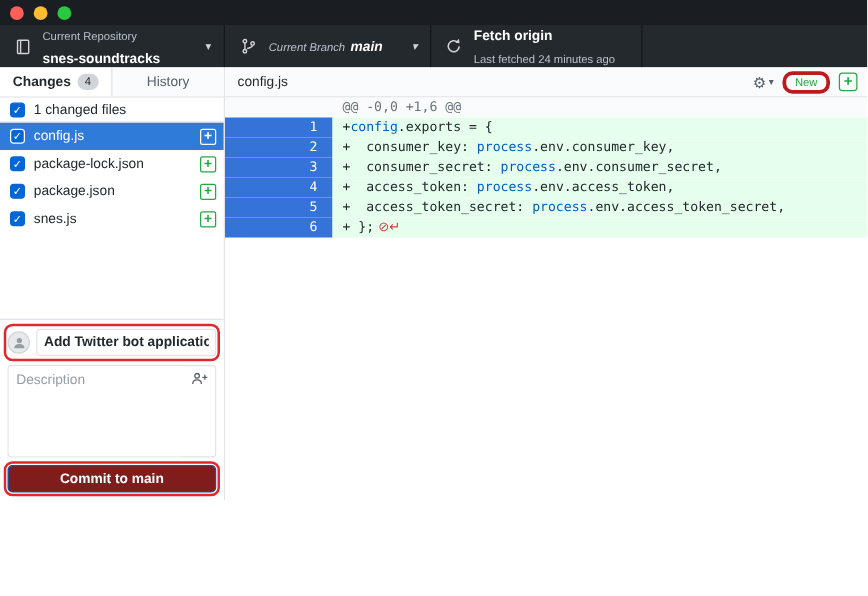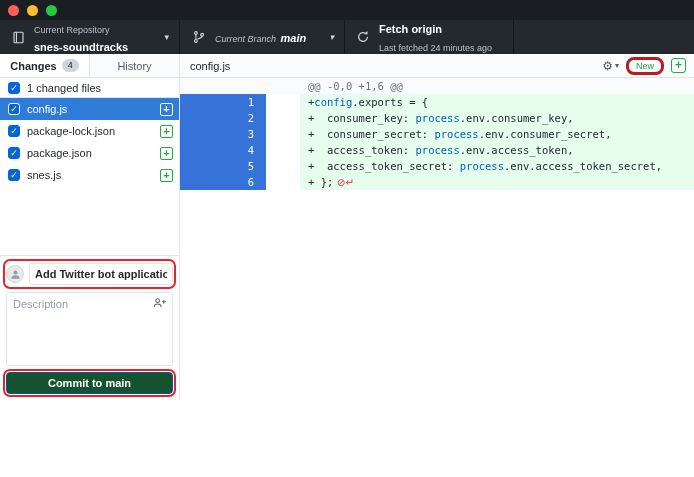--- a/index.html
+++ b/index.html
@@ -54,41 +54,41 @@
   .ann-wrap { position:relative; }
   .annotation-ring { position:absolute; inset:-3px; border:2px solid #e1262d; border-radius:7px; pointer-events:none; z-index:3; }
   .summary-row { display:flex; align-items:center; gap:5px; height:24px; }
   .avatar { width:18px; height:18px; border-radius:50%; background:#e7eaed; border:1px solid #d1d5da; flex:0 0 auto; display:flex; align-items:center; justify-content:center; color:#959da5; font-size:10px; }
   .summary-input { flex:1; min-width:0; height:22px; border:1px solid #e1e4e8; border-radius:3px; font-family:"Liberation Sans",sans-serif; font-size:11px; font-weight:700; color:#24292e; padding:0 5px; outline:none; background:#fff; }
   .desc-box { margin-top:6px; border:1px solid #e1e4e8; border-radius:3px; height:74px; display:flex; flex-direction:row; }
   .desc-box textarea { border:none; outline:none; resize:none; flex:1; font-family:"Liberation Sans",sans-serif; font-size:11px; color:#24292e; padding:5px 6px; border-radius:3px; }
   .desc-box textarea::placeholder { color:#959da5; }
   .desc-footer { height:20px; display:flex; align-items:center; padding:0 5px; }
   .commit-btn-wrap { margin-top:6px; }
-  .commit-btn { width:100%; height:22px; background:#14532d; border:1px solid #0a55ab; border-radius:4px; color:#fff; font-family:"Liberation Sans",sans-serif; font-size:11px; font-weight:700; cursor:default; }
+  .commit-btn { width:100%; height:22px; background:#7f1d1d; border:1px solid #0a55ab; border-radius:4px; color:#fff; font-family:"Liberation Sans",sans-serif; font-size:11px; font-weight:700; cursor:default; }
 
   
   .main { flex:1; min-width:0; display:flex; flex-direction:column; background:#fff; }
   .file-header { height:24px; border-bottom:1px solid #e1e4e8; background:#fafbfc; display:flex; align-items:center; padding:0 8px 0 10px; flex:0 0 auto; }
   .file-title { font-size:11px; color:#24292e; flex:1; }
   .hdr-right { display:flex; align-items:center; gap:7px; }
   .gear-btn { display:flex; align-items:center; color:#586069; font-size:12px; gap:2px; }
   .gear-btn .caret { font-size:8px; }
   .new-badge { border:3px solid #b91c1c; color:#28a745; font-size:9px; border-radius:8px; padding:1px 7px; line-height:10px; }
   .hdr-plus { width:15px; height:15px; border:1px solid #28a745; border-radius:3px; color:#28a745; font-size:12px; line-height:13px; text-align:center; font-weight:700; }
 
   
   .diff { flex:1; min-height:0; overflow:hidden; font-family:"DejaVu Sans Mono", monospace; font-size:10.5px; }
   .diff-row { display:flex; height:16px; line-height:16px; }
   .diff-row.hunk { background:#fafbfc; }
   .hunk .gutter { background:#fafbfc; }
   .hunk .code { color:#6a737d; background:#fafbfc; }
   .gutter { width:86px; flex:0 0 auto; text-align:right; padding-right:12px; }
   .diff-row.add .gutter { background:#3573d9; color:#ffffff; }
-  .code { flex:1; padding-left:8px; white-space:pre;margin-left:34px; }
+  .code { flex:1; padding-left:8px; white-space:pre; }
   .diff-row.add .code { background:#e6ffed; }
   .seg-plain { color:#24292e; }
   .seg-keyword { color:#005cc5; }
   .seg-error { color:#d73a49; font-family:"DejaVu Sans", sans-serif; }
   .code .plus-sign { color:#24292e; }
 
   svg { display:block; }
 </style>
 </head>
 <body>

